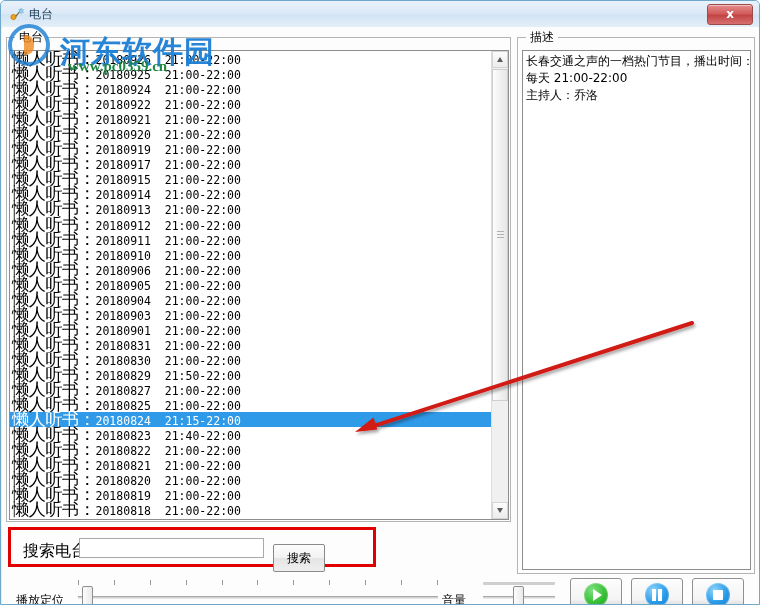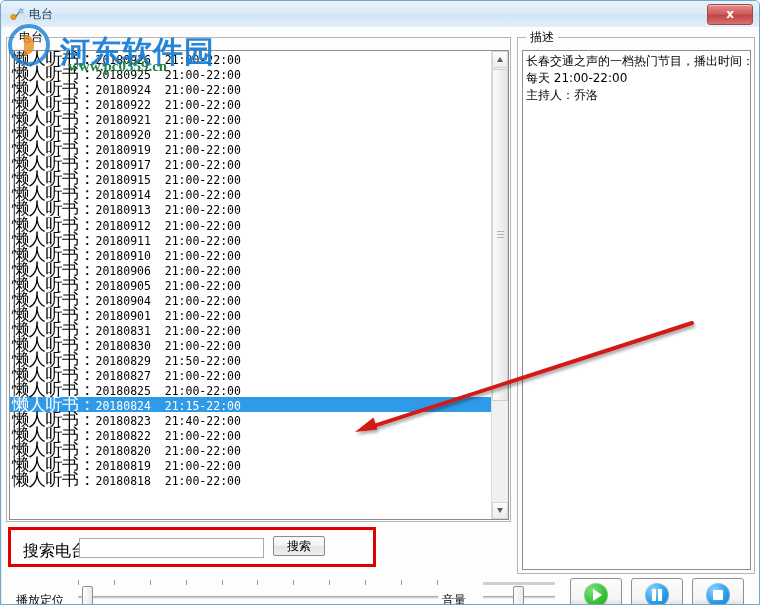--- a/index.html
+++ b/index.html
@@ -241,22 +241,22 @@
     box-sizing: border-box;
     border: 1px solid #a9a9a9;
     background: #ffffff;
     font-size: 12px;
     padding: 0 3px;
     outline: none;
     font-family: "DejaVu Sans", "Liberation Sans", sans-serif;
   }
   .search-button {
     position: absolute;
-    left: 262px; top: 6px;
-    width: 52px; height: 20px;
+    left: 262px; top: 14px;
+    width: 52px; height: 28px;
     box-sizing: border-box;
     border: 1px solid #8a8a8a;
     border-radius: 2px;
     background: linear-gradient(to bottom, #fdfdfd 0%, #f2f2f2 48%, #e4e4e4 52%, #efefef 100%);
     font-size: 12px;
     color: #000000;
     cursor: pointer;
     font-family: "DejaVu Sans", "Liberation Sans", sans-serif;
   }
 
@@ -486,29 +486,31 @@
               <div class="list-item"><span class="li-name">懒人听书：</span><span>20180917  21:00-22:00</span></div>
               <div class="list-item"><span class="li-name">懒人听书：</span><span>20180915  21:00-22:00</span></div>
               <div class="list-item"><span class="li-name">懒人听书：</span><span>20180914  21:00-22:00</span></div>
               <div class="list-item"><span class="li-name">懒人听书：</span><span>20180913  21:00-22:00</span></div>
               <div class="list-item"><span class="li-name">懒人听书：</span><span>20180912  21:00-22:00</span></div>
               <div class="list-item"><span class="li-name">懒人听书：</span><span>20180911  21:00-22:00</span></div>
               <div class="list-item"><span class="li-name">懒人听书：</span><span>20180910  21:00-22:00</span></div>
               <div class="list-item"><span class="li-name">懒人听书：</span><span>20180906  21:00-22:00</span></div>
               <div class="list-item"><span class="li-name">懒人听书：</span><span>20180905  21:00-22:00</span></div>
               <div class="list-item"><span class="li-name">懒人听书：</span><span>20180904  21:00-22:00</span></div>
+              <div class="list-item"><span class="li-name">懒人听书：</span><span>20180903  21:00-22:00</span></div>
               <div class="list-item"><span class="li-name">懒人听书：</span><span>20180901  21:00-22:00</span></div>
               <div class="list-item"><span class="li-name">懒人听书：</span><span>20180831  21:00-22:00</span></div>
               <div class="list-item"><span class="li-name">懒人听书：</span><span>20180830  21:00-22:00</span></div>
               <div class="list-item"><span class="li-name">懒人听书：</span><span>20180829  21:50-22:00</span></div>
               <div class="list-item"><span class="li-name">懒人听书：</span><span>20180827  21:00-22:00</span></div>
               <div class="list-item"><span class="li-name">懒人听书：</span><span>20180825  21:00-22:00</span></div>
               <div class="list-item selected"><span class="li-name">懒人听书：</span><span>20180824  21:15-22:00</span></div>
               <div class="list-item"><span class="li-name">懒人听书：</span><span>20180823  21:40-22:00</span></div>
               <div class="list-item"><span class="li-name">懒人听书：</span><span>20180822  21:00-22:00</span></div>
+              <div class="list-item"><span class="li-name">懒人听书：</span><span>20180821  21:00-22:00</span></div>
               <div class="list-item"><span class="li-name">懒人听书：</span><span>20180820  21:00-22:00</span></div>
               <div class="list-item"><span class="li-name">懒人听书：</span><span>20180819  21:00-22:00</span></div>
               <div class="list-item"><span class="li-name">懒人听书：</span><span>20180818  21:00-22:00</span></div>
             </div>
 
           <div class="vscroll">
             <div class="sb-arrow up"></div>
             <div class="sb-thumb">
               <div class="sb-grip">
                 <i></i>

